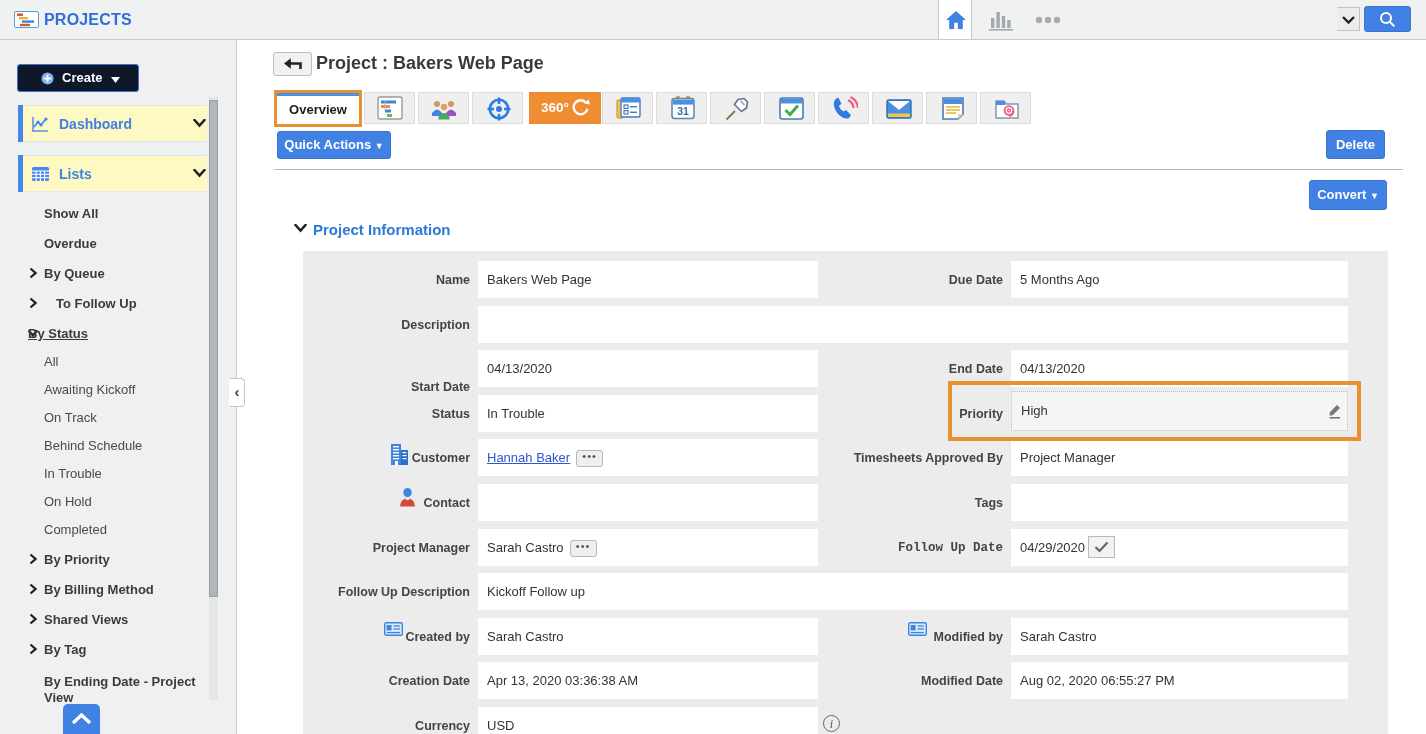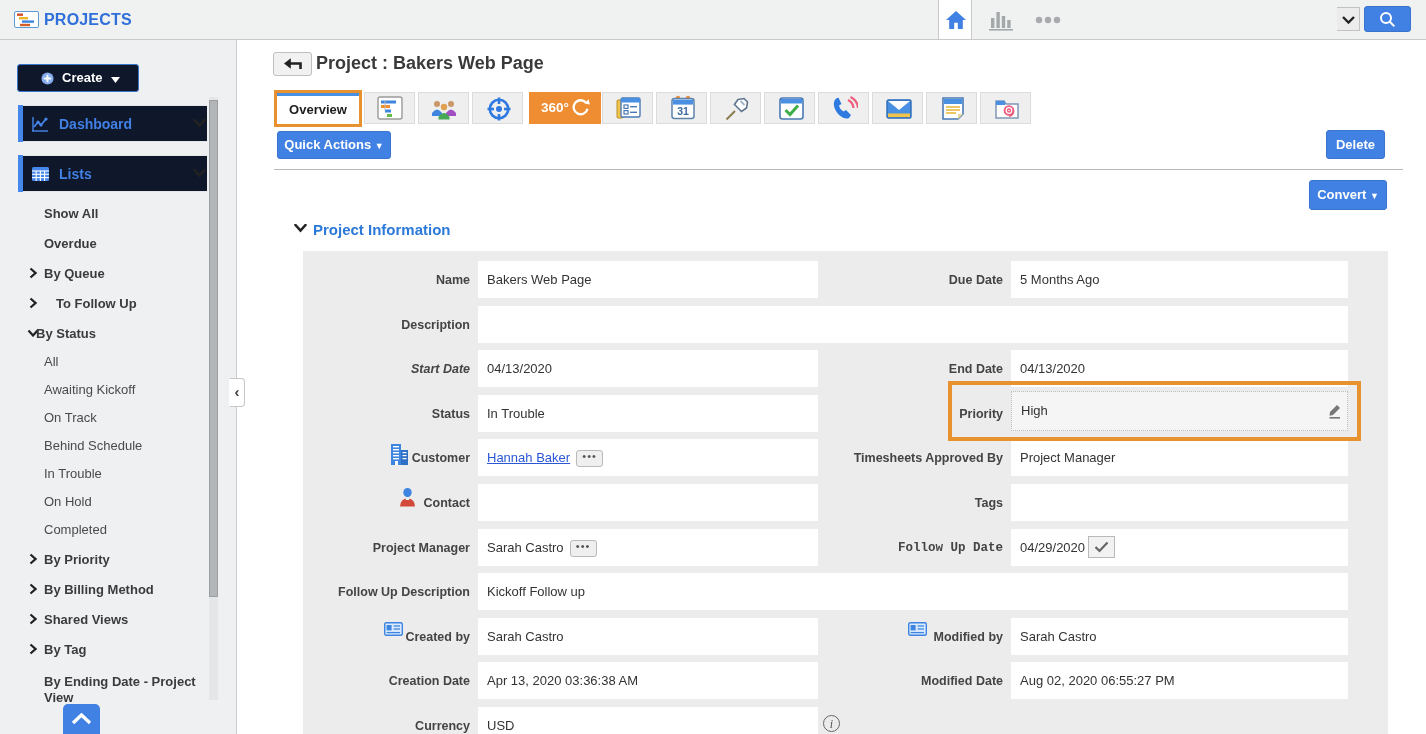--- a/index.html
+++ b/index.html
@@ -8,21 +8,21 @@
 #topbar { position:absolute; left:0; top:0; width:1426px; height:40px; background:#f0f1f1; border-bottom:1px solid #c9c9c9; }
 #logo { position:absolute; left:14px; top:11px; width:25px; height:17px; background:#fff; border:1px solid #5b9bd5; border-radius:2px; }
 #brand { position:absolute; left:44px; top:11px; font-size:16px; font-weight:bold; color:#2e6fd9; letter-spacing:.2px; }
 #homecell { position:absolute; left:938px; top:0; width:34px; height:39px; background:#fff; border-left:1px solid #c9c9c9; border-right:1px solid #c9c9c9; }
 #searchbox { position:absolute; left:1085px; top:7px; width:252px; height:24px; background:#fff; border:1px solid #c2c2c2; border-radius:3px 0 0 3px; font-size:13px; color:#4a4a4a; line-height:22px; padding-left:10px; }
 #dropbtn { position:absolute; left:1337px; top:7px; width:23px; height:24px; background:#ececec; border:1px solid #c2c2c2; border-left:none; }
 #searchbtn { position:absolute; left:1364px; top:6px; width:47px; height:26px; background:#4181e4; border:1px solid #3a74cd; border-radius:3px; }
 
 #sidebar { position:absolute; left:0; top:40px; width:237px; height:694px; background:#eef0f2; border-right:1px solid #cccccc; }
 #createbtn { position:absolute; left:17px; top:24px; width:122px; height:28px; background:#0f172a; border:1px solid #3a74cd; border-radius:3px; color:#fff; font-size:13px; font-weight:bold; line-height:26px; }
-.navrow { position:absolute; left:18px; width:189px; height:37px; background:#0f172a; border-top:1px solid #e3e5e8; border-bottom:1px solid #e3e5e8; }
+.navrow { position:absolute; left:18px; width:189px; height:37px; background:#fef9c3; border-top:1px solid #e3e5e8; border-bottom:1px solid #e3e5e8; }
 .navbar { position:absolute; left:0; top:-1px; width:5px; height:37px; background:#4687ec; }
 .navtxt { position:absolute; left:41px; top:10px; font-size:14px; font-weight:bold; color:#4180e4; }
 .navchev { position:absolute; right:1px; top:13px; }
 .mitem { position:absolute; left:44px; font-size:13px; color:#3b3b3b; white-space:nowrap; }
 .mbold { font-weight:bold; }
 .msub { color:#4a4a4a; }
 .march { position:absolute; left:29px; }
 #sbthumb { position:absolute; left:209px; top:60px; width:9px; height:497px; background:#b3b6b9; border:1px solid #9b9ea1; }
 #sbtrack { position:absolute; left:209px; top:57px; width:9px; height:603px; background:#e4e6e8; }
 #toplink { position:absolute; left:63px; top:664px; width:37px; height:30px; background:#4181e4; border-radius:5px 5px 0 0; }
@@ -154,21 +154,21 @@
       <path d="M1.5 1.5 L6.5 6 L1.5 10.5" stroke="#222" stroke-width="2.2" fill="none"></path>
     </svg>
   <div class="mitem mbold" style="top:226px;">By Queue</div>
   <svg class="march" width="8" height="12" viewBox="0 0 8 12" style="top:257px;">
       <path d="M1.5 1.5 L6.5 6 L1.5 10.5" stroke="#222" stroke-width="2.2" fill="none"></path>
     </svg>
   <div class="mitem mbold" style="top:256px;margin-left:12px;">To Follow Up</div>
   <svg class="march" width="12" height="8" viewBox="0 0 12 8" style="top:289px;left:27px;">
       <path d="M1.5 1.5 L6 6.5 L10.5 1.5" stroke="#222" stroke-width="2.2" fill="none"></path>
     </svg>
-  <div class="mitem mbold" style="top:286px;left:36px;">By Status</div>
+  <div class="mitem mbold" style="top:286px;left:28px;text-decoration:underline;">By Status</div>
   <div class="mitem msub" style="top:314px;">All</div>
   <div class="mitem msub" style="top:342px;">Awaiting Kickoff</div>
   <div class="mitem msub" style="top:370px;">On Track</div>
   <div class="mitem msub" style="top:398px;">Behind Schedule</div>
   <div class="mitem msub" style="top:426px;">In Trouble</div>
   <div class="mitem msub" style="top:454px;">On Hold</div>
   <div class="mitem msub" style="top:482px;">Completed</div>
   <svg class="march" width="8" height="12" viewBox="0 0 8 12" style="top:513px;">
       <path d="M1.5 1.5 L6.5 6 L1.5 10.5" stroke="#222" stroke-width="2.2" fill="none"></path>
     </svg>
@@ -323,21 +323,21 @@
 <div id="pihead">Project Information</div>
 <div id="panel"></div>
 <div class="lbl lbL" style="top:273px;">Name</div>
 <div class="inp inL" style="top:261px;">Bakers Web Page</div>
 <div class="lbl lbR" style="top:273px;">Due Date</div>
 <div class="inp inR" style="top:261px;">5 Months Ago</div>
 
 <div class="lbl lbL" style="top:318px;">Description</div>
 <div class="inp inF" style="top:306px;"></div>
 
-<div class="lbl lbL" style="top:362px;font-style:italic;">Start Date</div>
+<div class="lbl lbL" style="top:380px;">Start Date</div>
 <div class="inp inL" style="top:350px;">04/13/2020</div>
 <div class="lbl lbR" style="top:362px;">End Date</div>
 <div class="inp inR" style="top:350px;">04/13/2020</div>
 
 <div class="lbl lbL" style="top:407px;">Status</div>
 <div class="inp inL" style="top:395px;">In Trouble</div>
 
 <svg width="20" height="23" viewBox="0 0 20 23" style="position:absolute;left:389px;top:443px;">
   <rect x="2" y="1" width="10" height="21" fill="#3d85e0"></rect>
   <rect x="12" y="7" width="7" height="15" fill="#2f6fc4"></rect>

